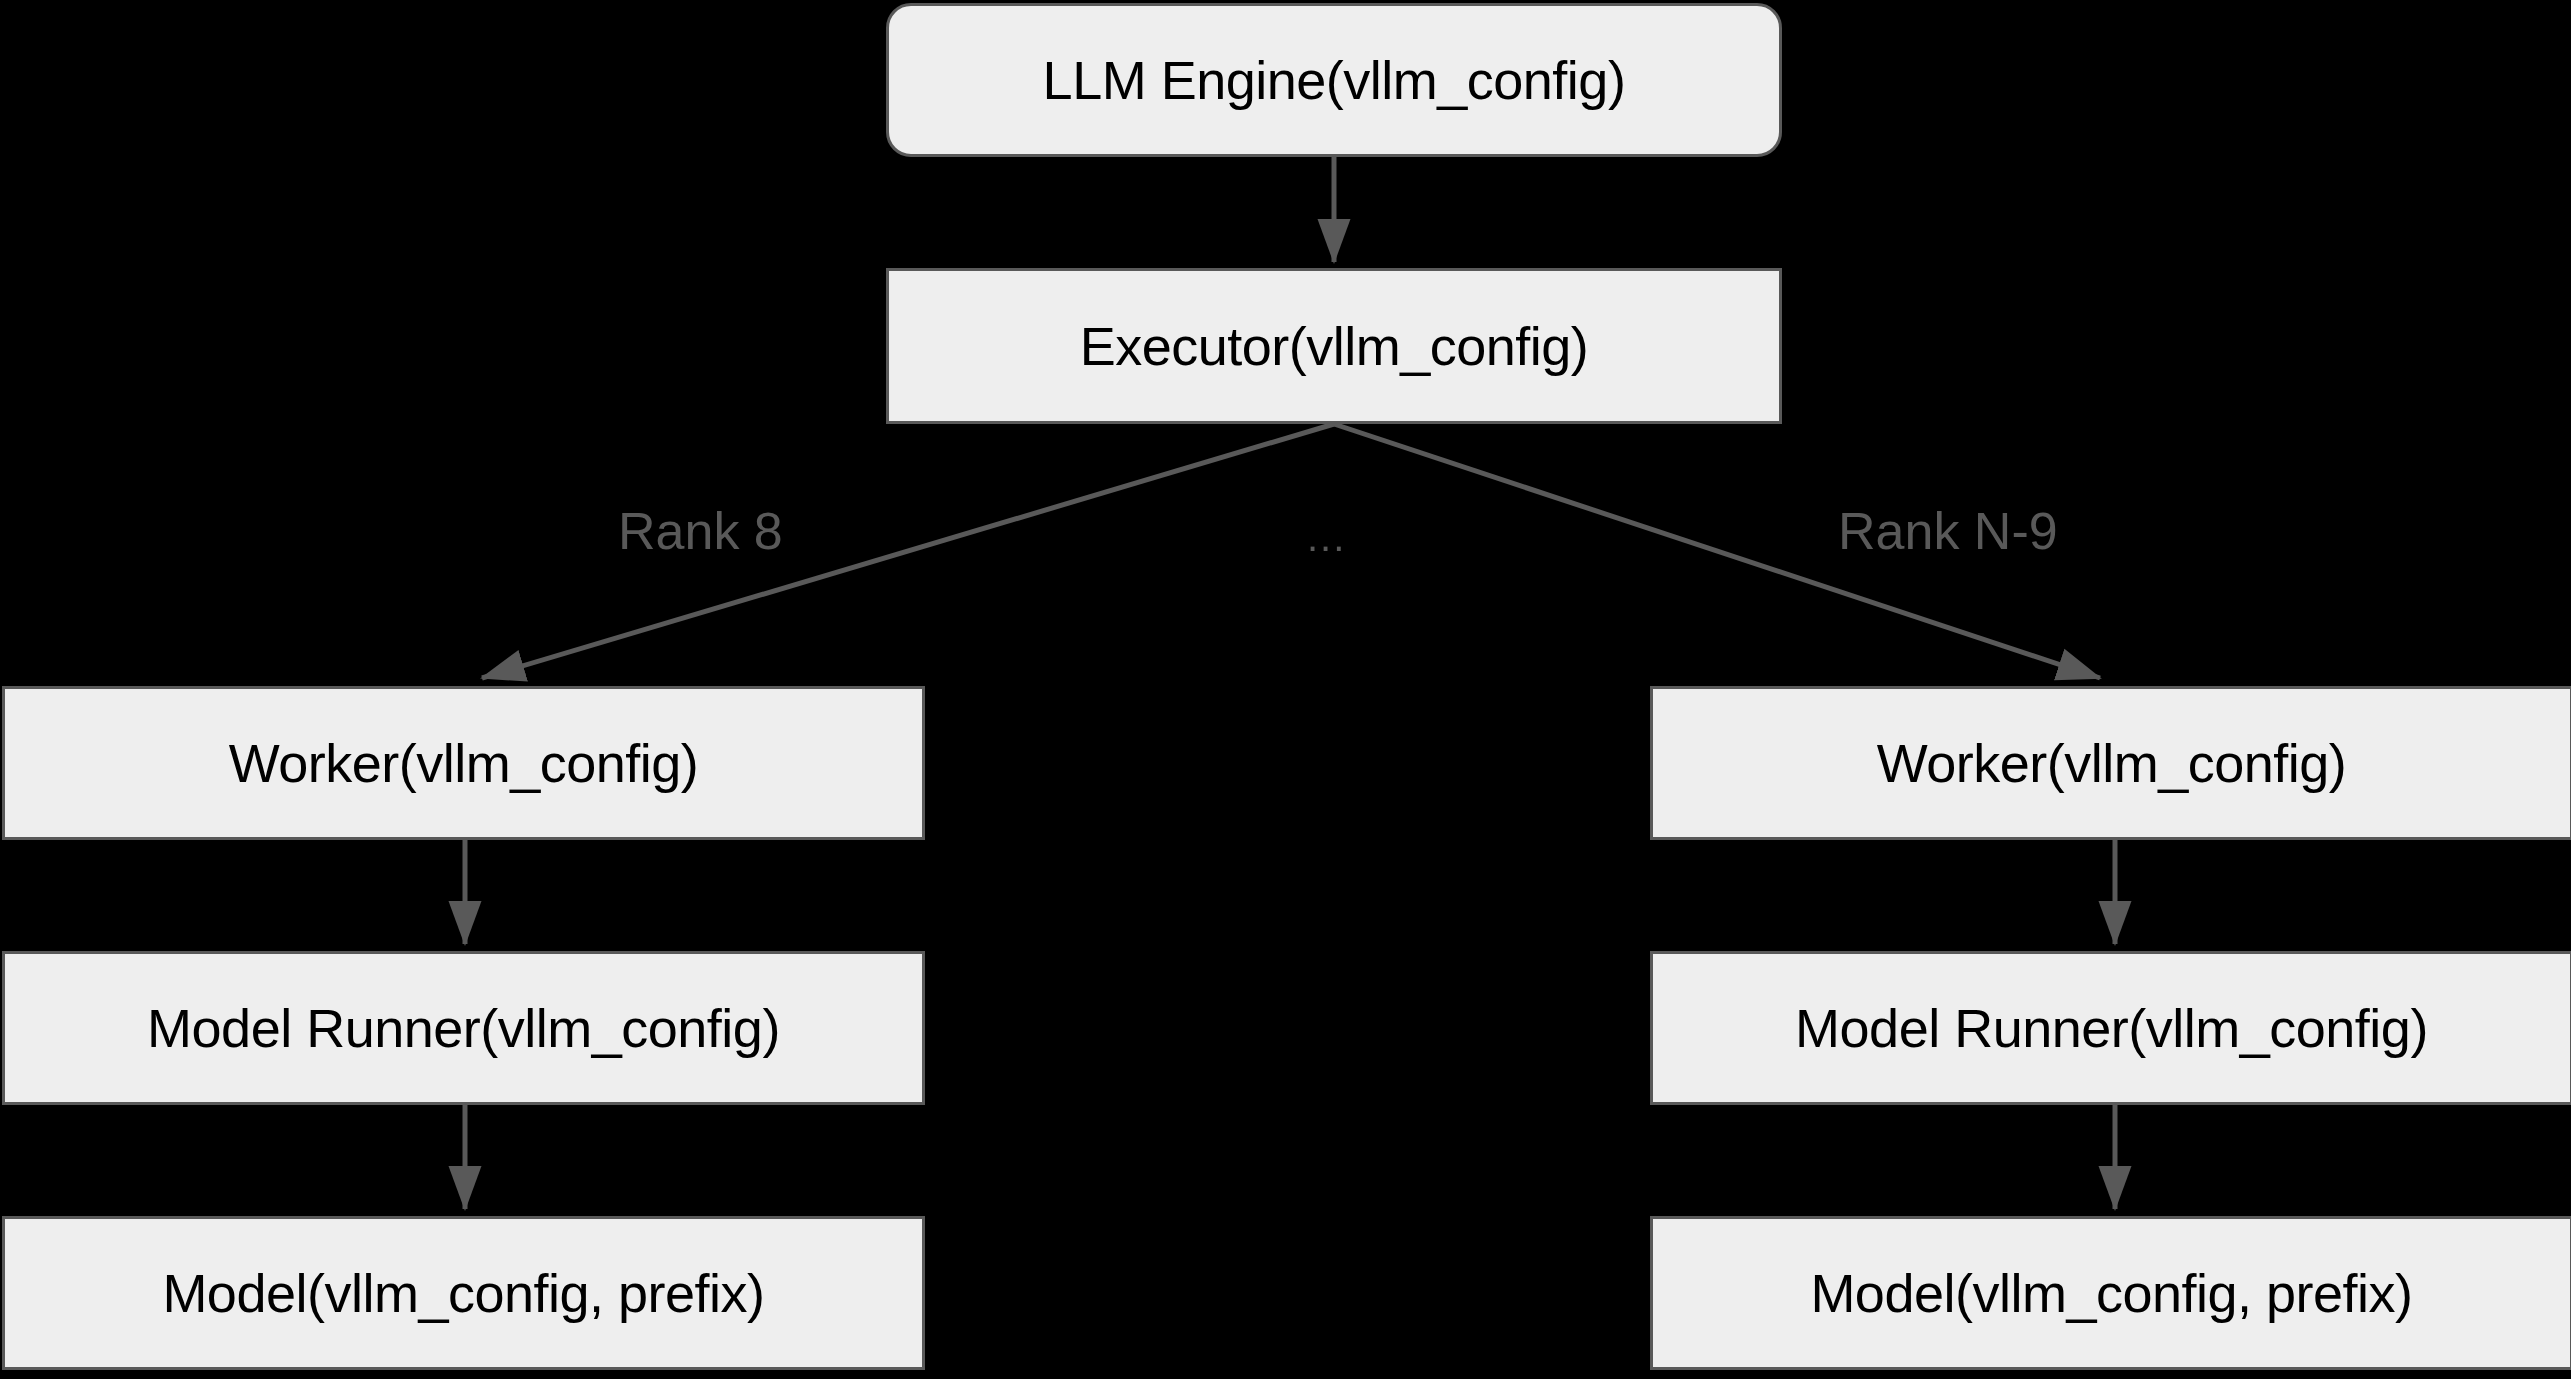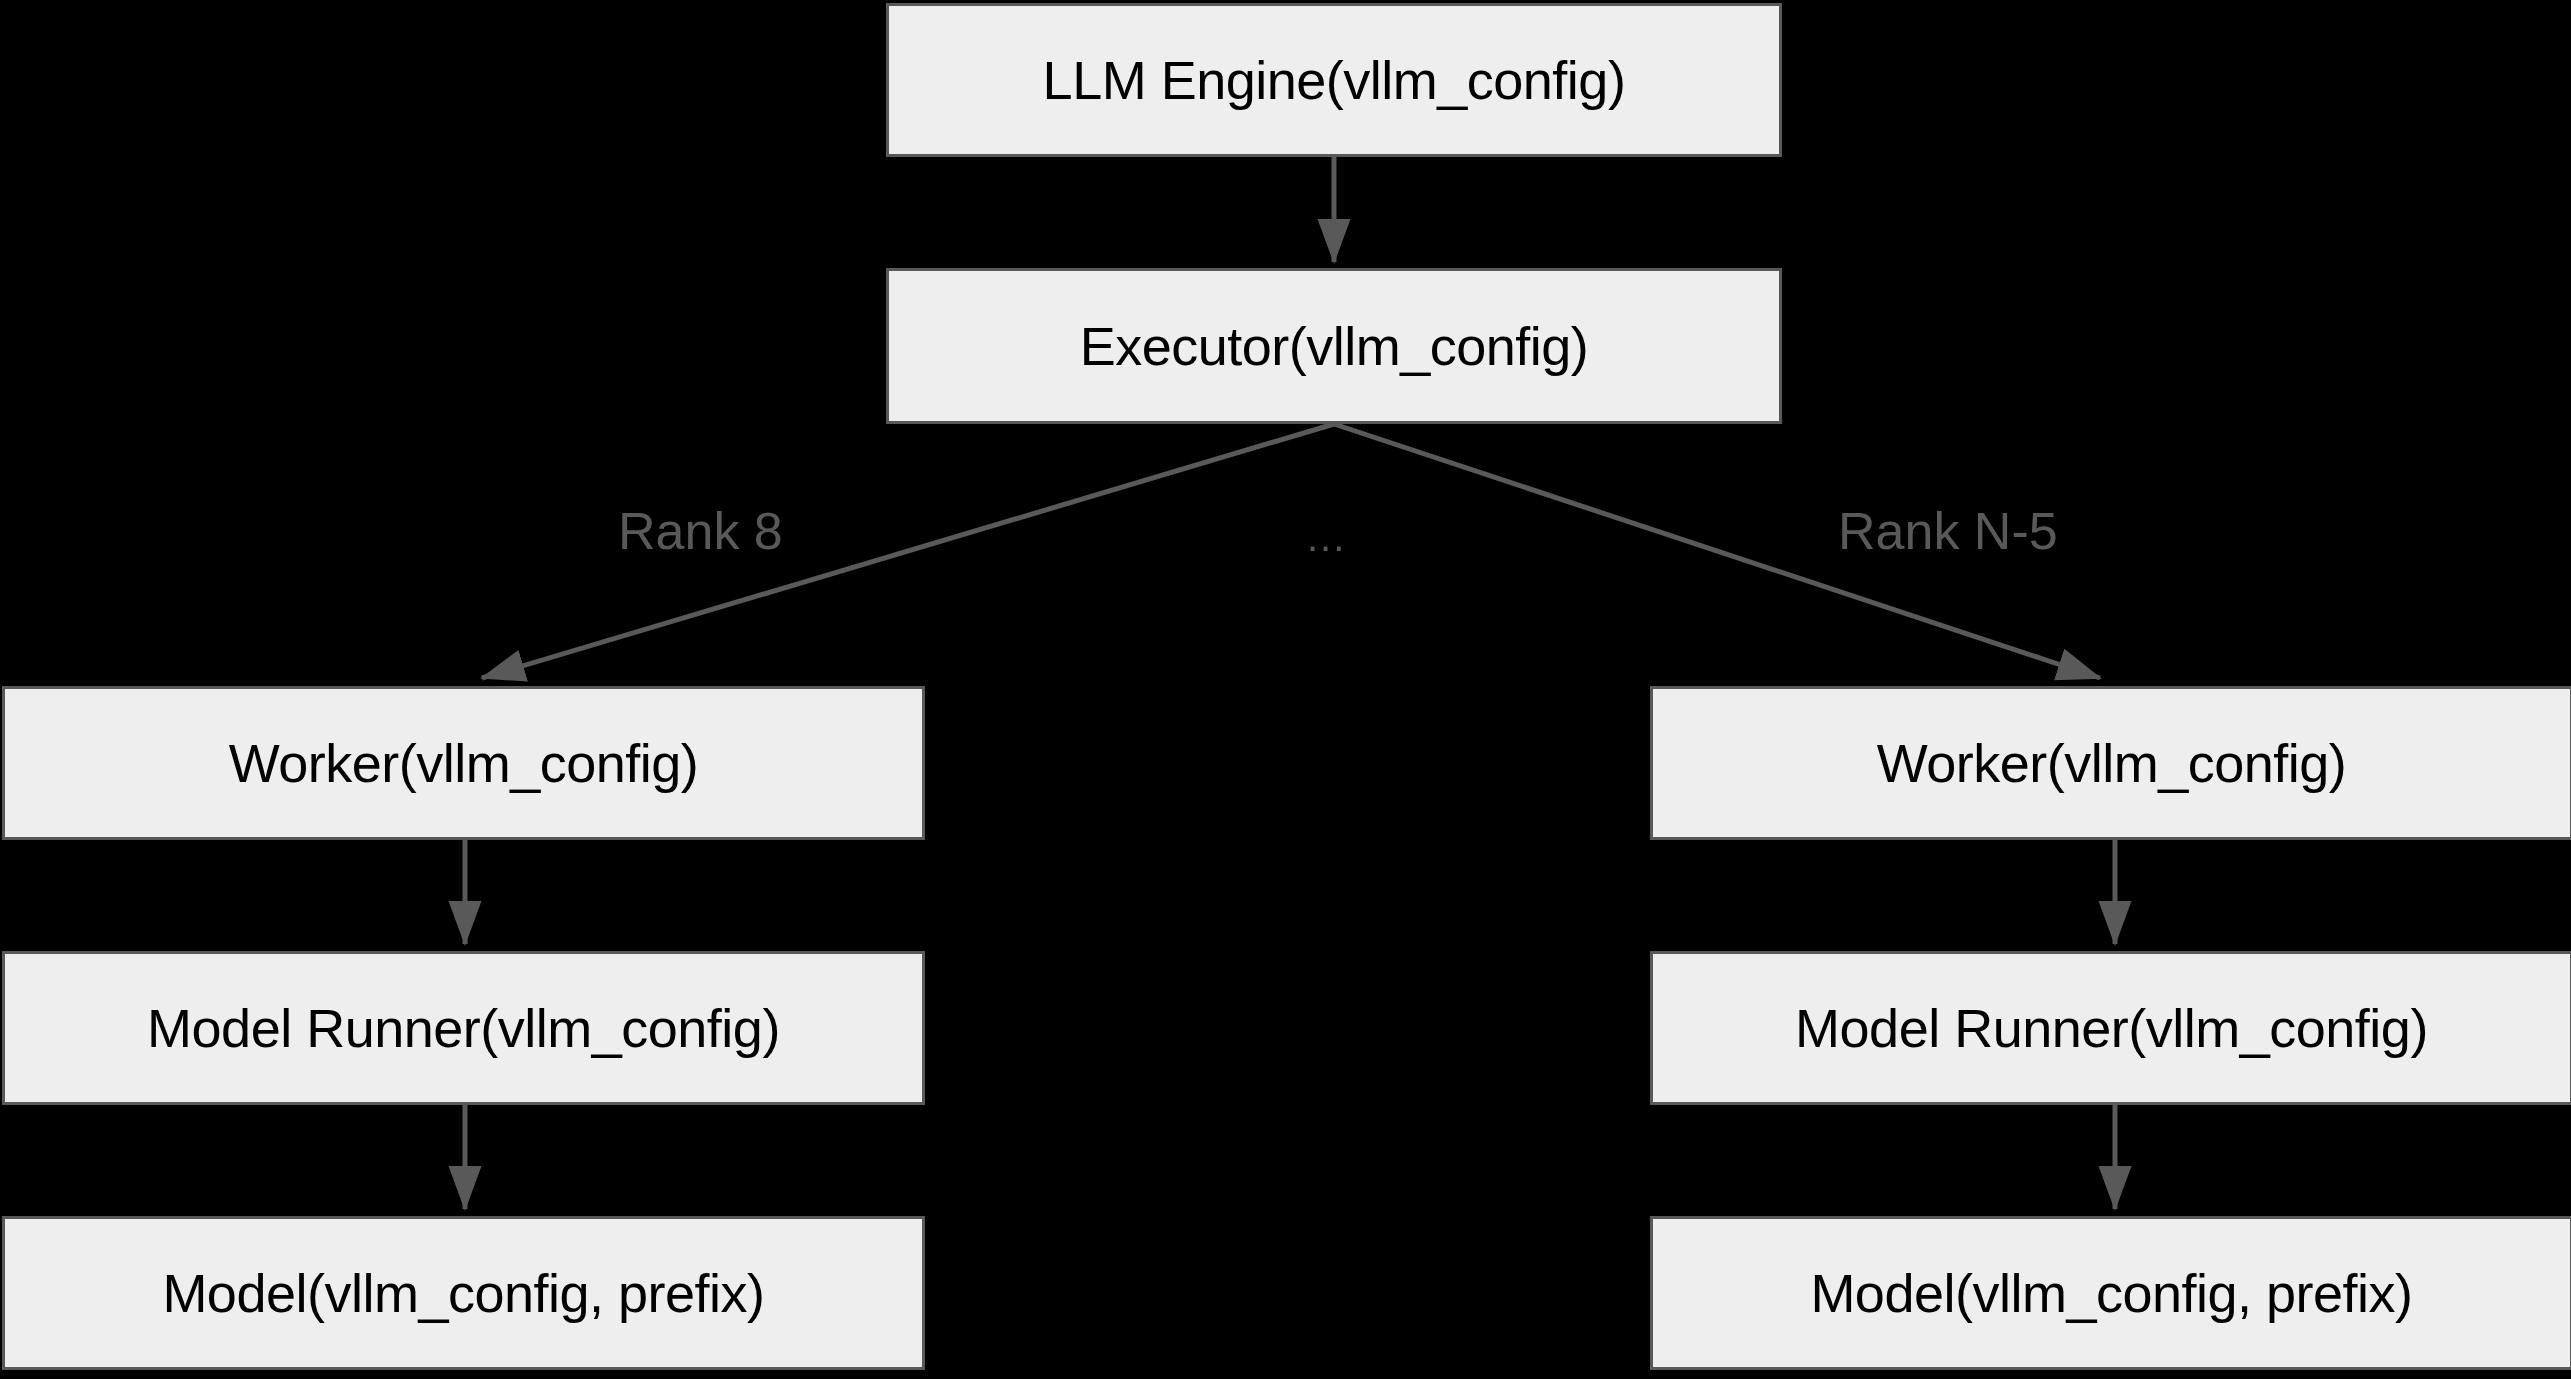--- a/index.html
+++ b/index.html
@@ -77,29 +77,29 @@
 
     <line x1="1334" y1="424" x2="2100" y2="678" stroke="#595959" stroke-width="5" marker-end="url(#arrow)"></line>
 
     <line x1="465" y1="840" x2="465" y2="944" stroke="#595959" stroke-width="5" marker-end="url(#arrow)"></line>
     <line x1="465" y1="1105" x2="465" y2="1209" stroke="#595959" stroke-width="5" marker-end="url(#arrow)"></line>
 
     <line x1="2115" y1="840" x2="2115" y2="944" stroke="#595959" stroke-width="5" marker-end="url(#arrow)"></line>
     <line x1="2115" y1="1105" x2="2115" y2="1209" stroke="#595959" stroke-width="5" marker-end="url(#arrow)"></line>
   </svg>
 
-  <div class="node" style="left:886px; top:3px; width:896px; height:154px;">LLM Engine(vllm_config)</div>
+  <div class="node" style="left:886px; top:3px; width:896px; height:154px;border-radius:25px;">LLM Engine(vllm_config)</div>
 
   <div class="node" style="left:886px; top:268px; width:896px; height:156px;">Executor(vllm_config)</div>
 
   <div class="edge-label" style="left:618px; top:505px;">Rank 8</div>
 
   <div class="ellipsis-label" style="left:1307px; top:517px;">...</div>
 
-  <div class="edge-label" style="left:1838px; top:505px;">Rank N-5</div>
+  <div class="edge-label" style="left:1838px; top:505px;">Rank N-9</div>
 
   <div class="node" style="left:2px; top:686px; width:923px; height:154px;">Worker(vllm_config)</div>
 
   <div class="node" style="left:2px; top:951px; width:923px; height:154px;">Model Runner(vllm_config)</div>
 
   <div class="node" style="left:2px; top:1216px; width:923px; height:154px;">Model(vllm_config, prefix)</div>
 
   <div class="node" style="left:1650px; top:686px; width:923px; height:154px;">Worker(vllm_config)</div>
 
   <div class="node" style="left:1650px; top:951px; width:923px; height:154px;">Model Runner(vllm_config)</div>

